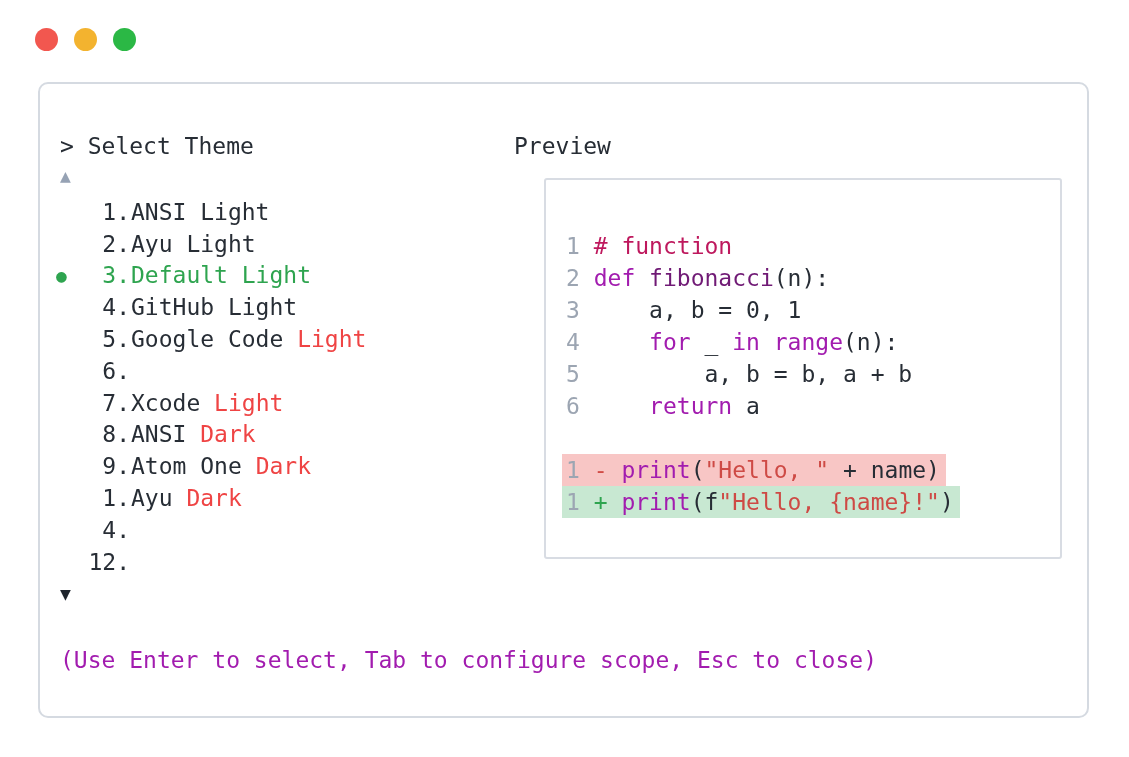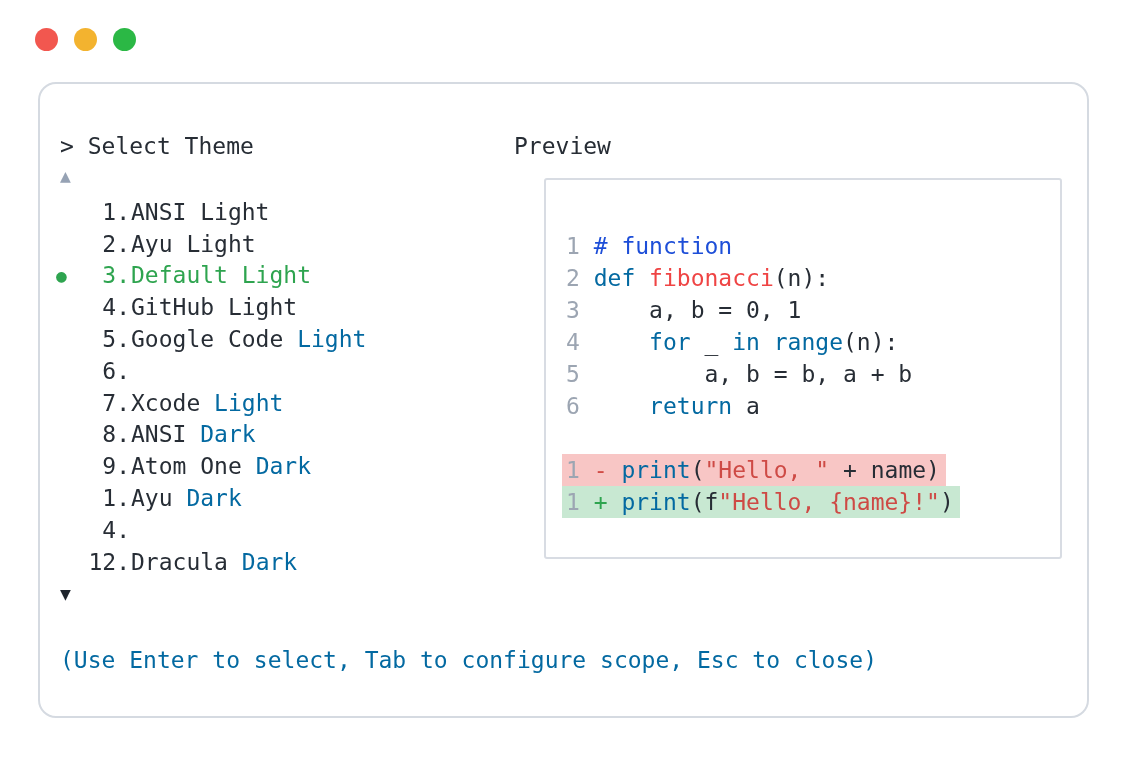--- a/index.html
+++ b/index.html
@@ -5,48 +5,48 @@
   html,body{margin:0;padding:0;background:#ffffff;}
   body{width:1129px;height:757px;position:relative;overflow:hidden;
        font-family:"DejaVu Sans Mono","Liberation Mono",monospace;color:#272D35;}
 
   
   .traffic{position:absolute;left:35px;top:28px;display:flex;gap:16px;}
   .light{width:23px;height:23px;border-radius:50%;}
 
   
   .panel{position:absolute;left:38px;top:82px;width:1051px;height:636px;
-         box-sizing:border-box;border:2px solid #D5DAE1;border-radius:18px;background:#fff;}
+         box-sizing:border-box;border:2px solid #D5DAE1;border-radius:10px;background:#fff;}
 
   .mono{font-size:23px;line-height:32px;white-space:pre;}
 
   .prompt{position:absolute;left:20px;top:46px;}
   .scroll-up{position:absolute;left:20px;top:82px;font-size:18px;line-height:20px;color:#96A2B4;}
   .scroll-down{position:absolute;left:20px;top:500px;font-size:18px;line-height:20px;color:#1E242C;}
-  .help{position:absolute;left:20px;top:560px;color:#0369a1;}
+  .help{position:absolute;left:20px;top:560px;color:#a21caf;}
 
   .theme-list{position:absolute;left:0;top:112px;right:530px;}
   .theme-row{display:flex;align-items:center;height:31.8px;padding-left:16px;
              font-size:23px;white-space:pre;cursor:default;}
   .theme-row .marker{width:30px;color:#2EA44F;font-size:18px;}
   .theme-row .num{width:44px;text-align:right;}
   .theme-row .label{margin-left:1px;}
-  .theme-row .suffix{color:#0369a1;}
+  .theme-row .suffix{color:#ef4444;}
   .theme-row.selected .num,.theme-row.selected .label{color:#2EA44F;}
 
   .preview-label{position:absolute;left:474px;top:46px;}
   .preview-box{position:absolute;left:504px;top:94px;width:518px;height:381px;
                box-sizing:border-box;border:2px solid #D8DCE3;border-radius:3px;background:#fff;}
   .code{padding:50px 0 0 20px;font-size:23px;line-height:32px;white-space:pre;}
   .code-line{height:32px;}
   .lineno{color:#9CA5B2;}
   .tok-plain{color:#272D35;}
-  .tok-comment{color:#1d4ed8;}
-  .tok-keyword{color:#0369a1;}
-  .tok-func{color:#ef4444;}
+  .tok-comment{color:#be185d;}
+  .tok-keyword{color:#a21caf;}
+  .tok-func{color:#701a75;}
   .tok-string{color:#CE4A45;}
   .tok-minus{color:#D14B46;}
   .tok-plus{color:#2EA44F;}
   .hl{display:inline-block;margin-left:-4px;padding:0 6px 0 4px;}
   .hl-del{background:#F8C6C5;}
   .hl-add{background:#C8E8D2;}
 </style>
 </head>
 <body>
 
@@ -67,21 +67,21 @@
       <div class="theme-row"><span class="marker"></span><span class="num">2.</span><span class="label">Ayu Light</span></div>
       <div class="theme-row selected"><span class="marker">●</span><span class="num">3.</span><span class="label">Default Light</span></div>
       <div class="theme-row"><span class="marker"></span><span class="num">4.</span><span class="label">GitHub Light</span></div>
       <div class="theme-row"><span class="marker"></span><span class="num">5.</span><span class="label">Google Code<span class="suffix"> Light</span></span></div>
       <div class="theme-row"><span class="marker"></span><span class="num">6.</span></div>
       <div class="theme-row"><span class="marker"></span><span class="num">7.</span><span class="label">Xcode<span class="suffix"> Light</span></span></div>
       <div class="theme-row"><span class="marker"></span><span class="num">8.</span><span class="label">ANSI<span class="suffix"> Dark</span></span></div>
       <div class="theme-row"><span class="marker"></span><span class="num">9.</span><span class="label">Atom One<span class="suffix"> Dark</span></span></div>
       <div class="theme-row"><span class="marker"></span><span class="num">1.</span><span class="label">Ayu<span class="suffix"> Dark</span></span></div>
       <div class="theme-row"><span class="marker"></span><span class="num">4.</span></div>
-      <div class="theme-row"><span class="marker"></span><span class="num">12.</span><span class="label">Dracula<span class="suffix"> Dark</span></span></div>
+      <div class="theme-row"><span class="marker"></span><span class="num">12.</span></div>
     </div>
 
   <div class="scroll-down">▼</div>
 
   <div class="mono help">(Use Enter to select, Tab to configure scope, Esc to close)</div>
 
   <div class="mono preview-label">Preview</div>
 
   <div class="preview-box">
     <div class="code"><div class="code-line"><span><span class="lineno">1 </span><span class="tok-comment"># function</span></span></div><div class="code-line"><span><span class="lineno">2 </span><span class="tok-keyword">def</span><span class="tok-plain"> </span><span class="tok-func">fibonacci</span><span class="tok-plain">(n):</span></span></div><div class="code-line"><span><span class="lineno">3 </span><span class="tok-plain">    a, b = 0, 1</span></span></div><div class="code-line"><span><span class="lineno">4 </span><span class="tok-plain">    </span><span class="tok-keyword">for</span><span class="tok-plain"> _ </span><span class="tok-keyword">in</span><span class="tok-plain"> </span><span class="tok-keyword">range</span><span class="tok-plain">(n):</span></span></div><div class="code-line"><span><span class="lineno">5 </span><span class="tok-plain">        a, b = b, a + b</span></span></div><div class="code-line"><span><span class="lineno">6 </span><span class="tok-plain">    </span><span class="tok-keyword">return</span><span class="tok-plain"> a</span></span></div><div class="code-line"></div><div class="code-line"><span class="hl hl-del"><span class="lineno">1 </span><span class="tok-minus">- </span><span class="tok-keyword">print</span><span class="tok-plain">(</span><span class="tok-string">"Hello, "</span><span class="tok-plain"> + name)</span></span></div><div class="code-line"><span class="hl hl-add"><span class="lineno">1 </span><span class="tok-plus">+ </span><span class="tok-keyword">print</span><span class="tok-plain">(f</span><span class="tok-string">"Hello, {name}!"</span><span class="tok-plain">)</span></span></div></div>

